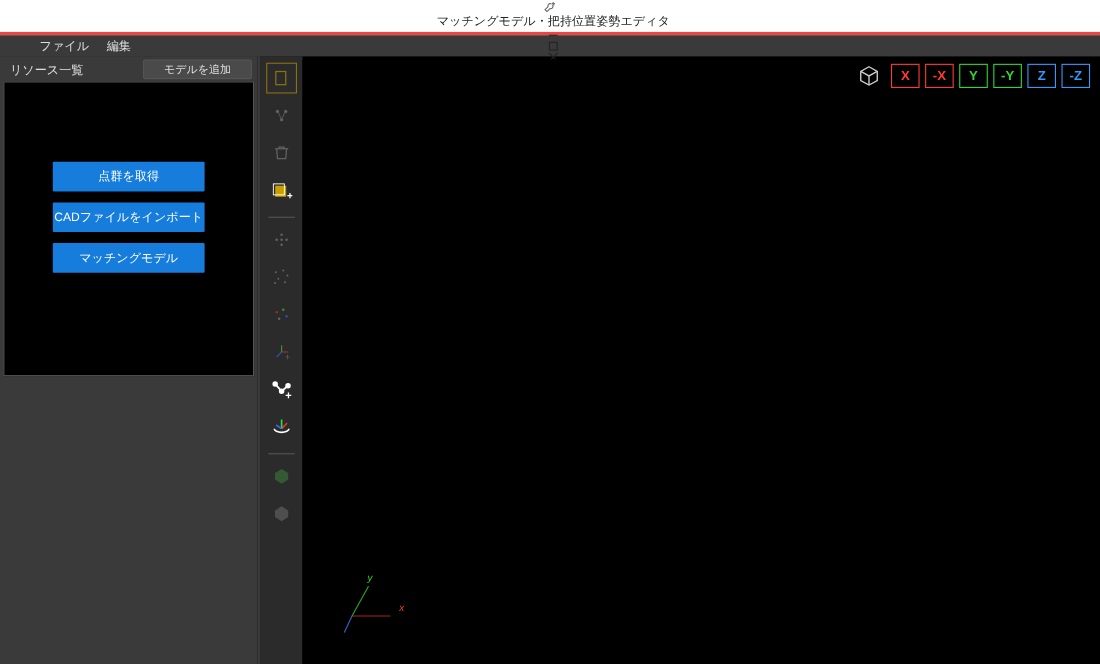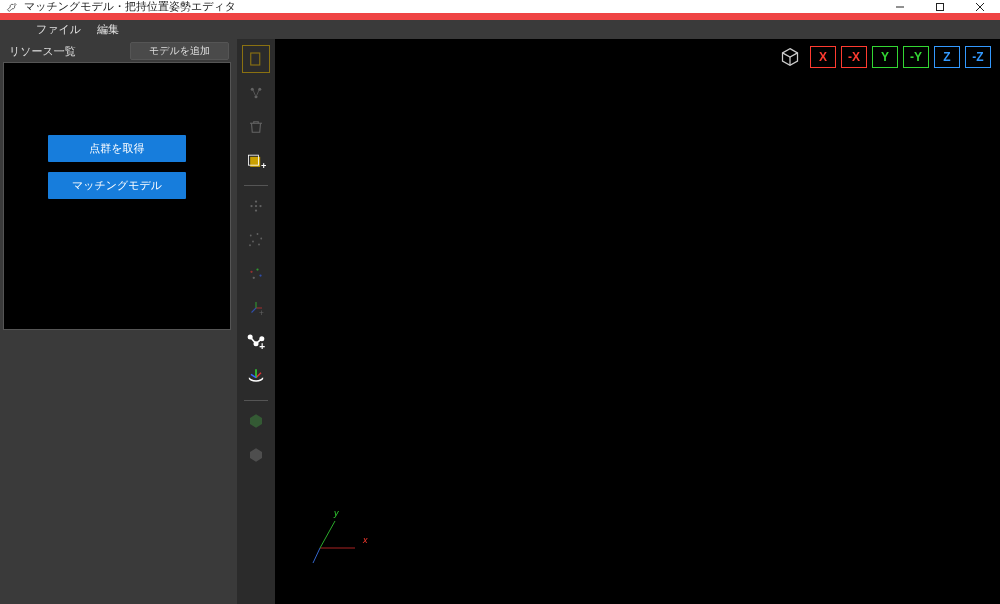--- a/index.html
+++ b/index.html
@@ -1,27 +1,28 @@
 <!DOCTYPE html>
 <html><head>
 <meta charset="utf-8">
 <style>
 * { margin: 0; padding: 0; box-sizing: border-box; font-family: "Meiryo", "MS Gothic", sans-serif; }
 html, body { width: 1000px; height: 604px; overflow: hidden; background: #fff; }
 
 
 .titlebar {
-  height: 20px;
+  height: 32px;
   background: #ffffff;
   display: flex;
   align-items: center;
   font-size: 11px;
   color: #222;
   padding-left: 6px;
-  border-bottom: 7px solid #ef4444;
+  border-bottom: 3px solid #ef4444;
+  flex-direction: column;
 }
 .titlebar .app-icon {
   width: 12px; height: 12px; margin-right: 6px;
   color: #666;
   display:flex;align-items:center;justify-content:center;
 }
 .titlebar .title-text { flex: 0 1 auto; }
 .titlebar .spacer { flex: 1; }
 .winbtn {
   width: 40px; height: 20px;
@@ -228,20 +229,21 @@
 
   <div class="left-panel">
     <div class="panel-head">
       <span class="head-label">リソース一覧</span>
       <span class="spacer"></span>
       <span class="small-btn">モデルを追加</span>
     </div>
     <div class="resource-body">
       <div class="btn-stack">
         <span class="blue-btn">点群を取得</span>
+        <span class="blue-btn">CADファイルをインポート</span>
         <span class="blue-btn">マッチングモデル</span>
       </div>
     </div>
   </div>
 
   <div class="split-gap"></div>
 
   <div class="toolbar">
 
   <div class="tool-btn sel">

